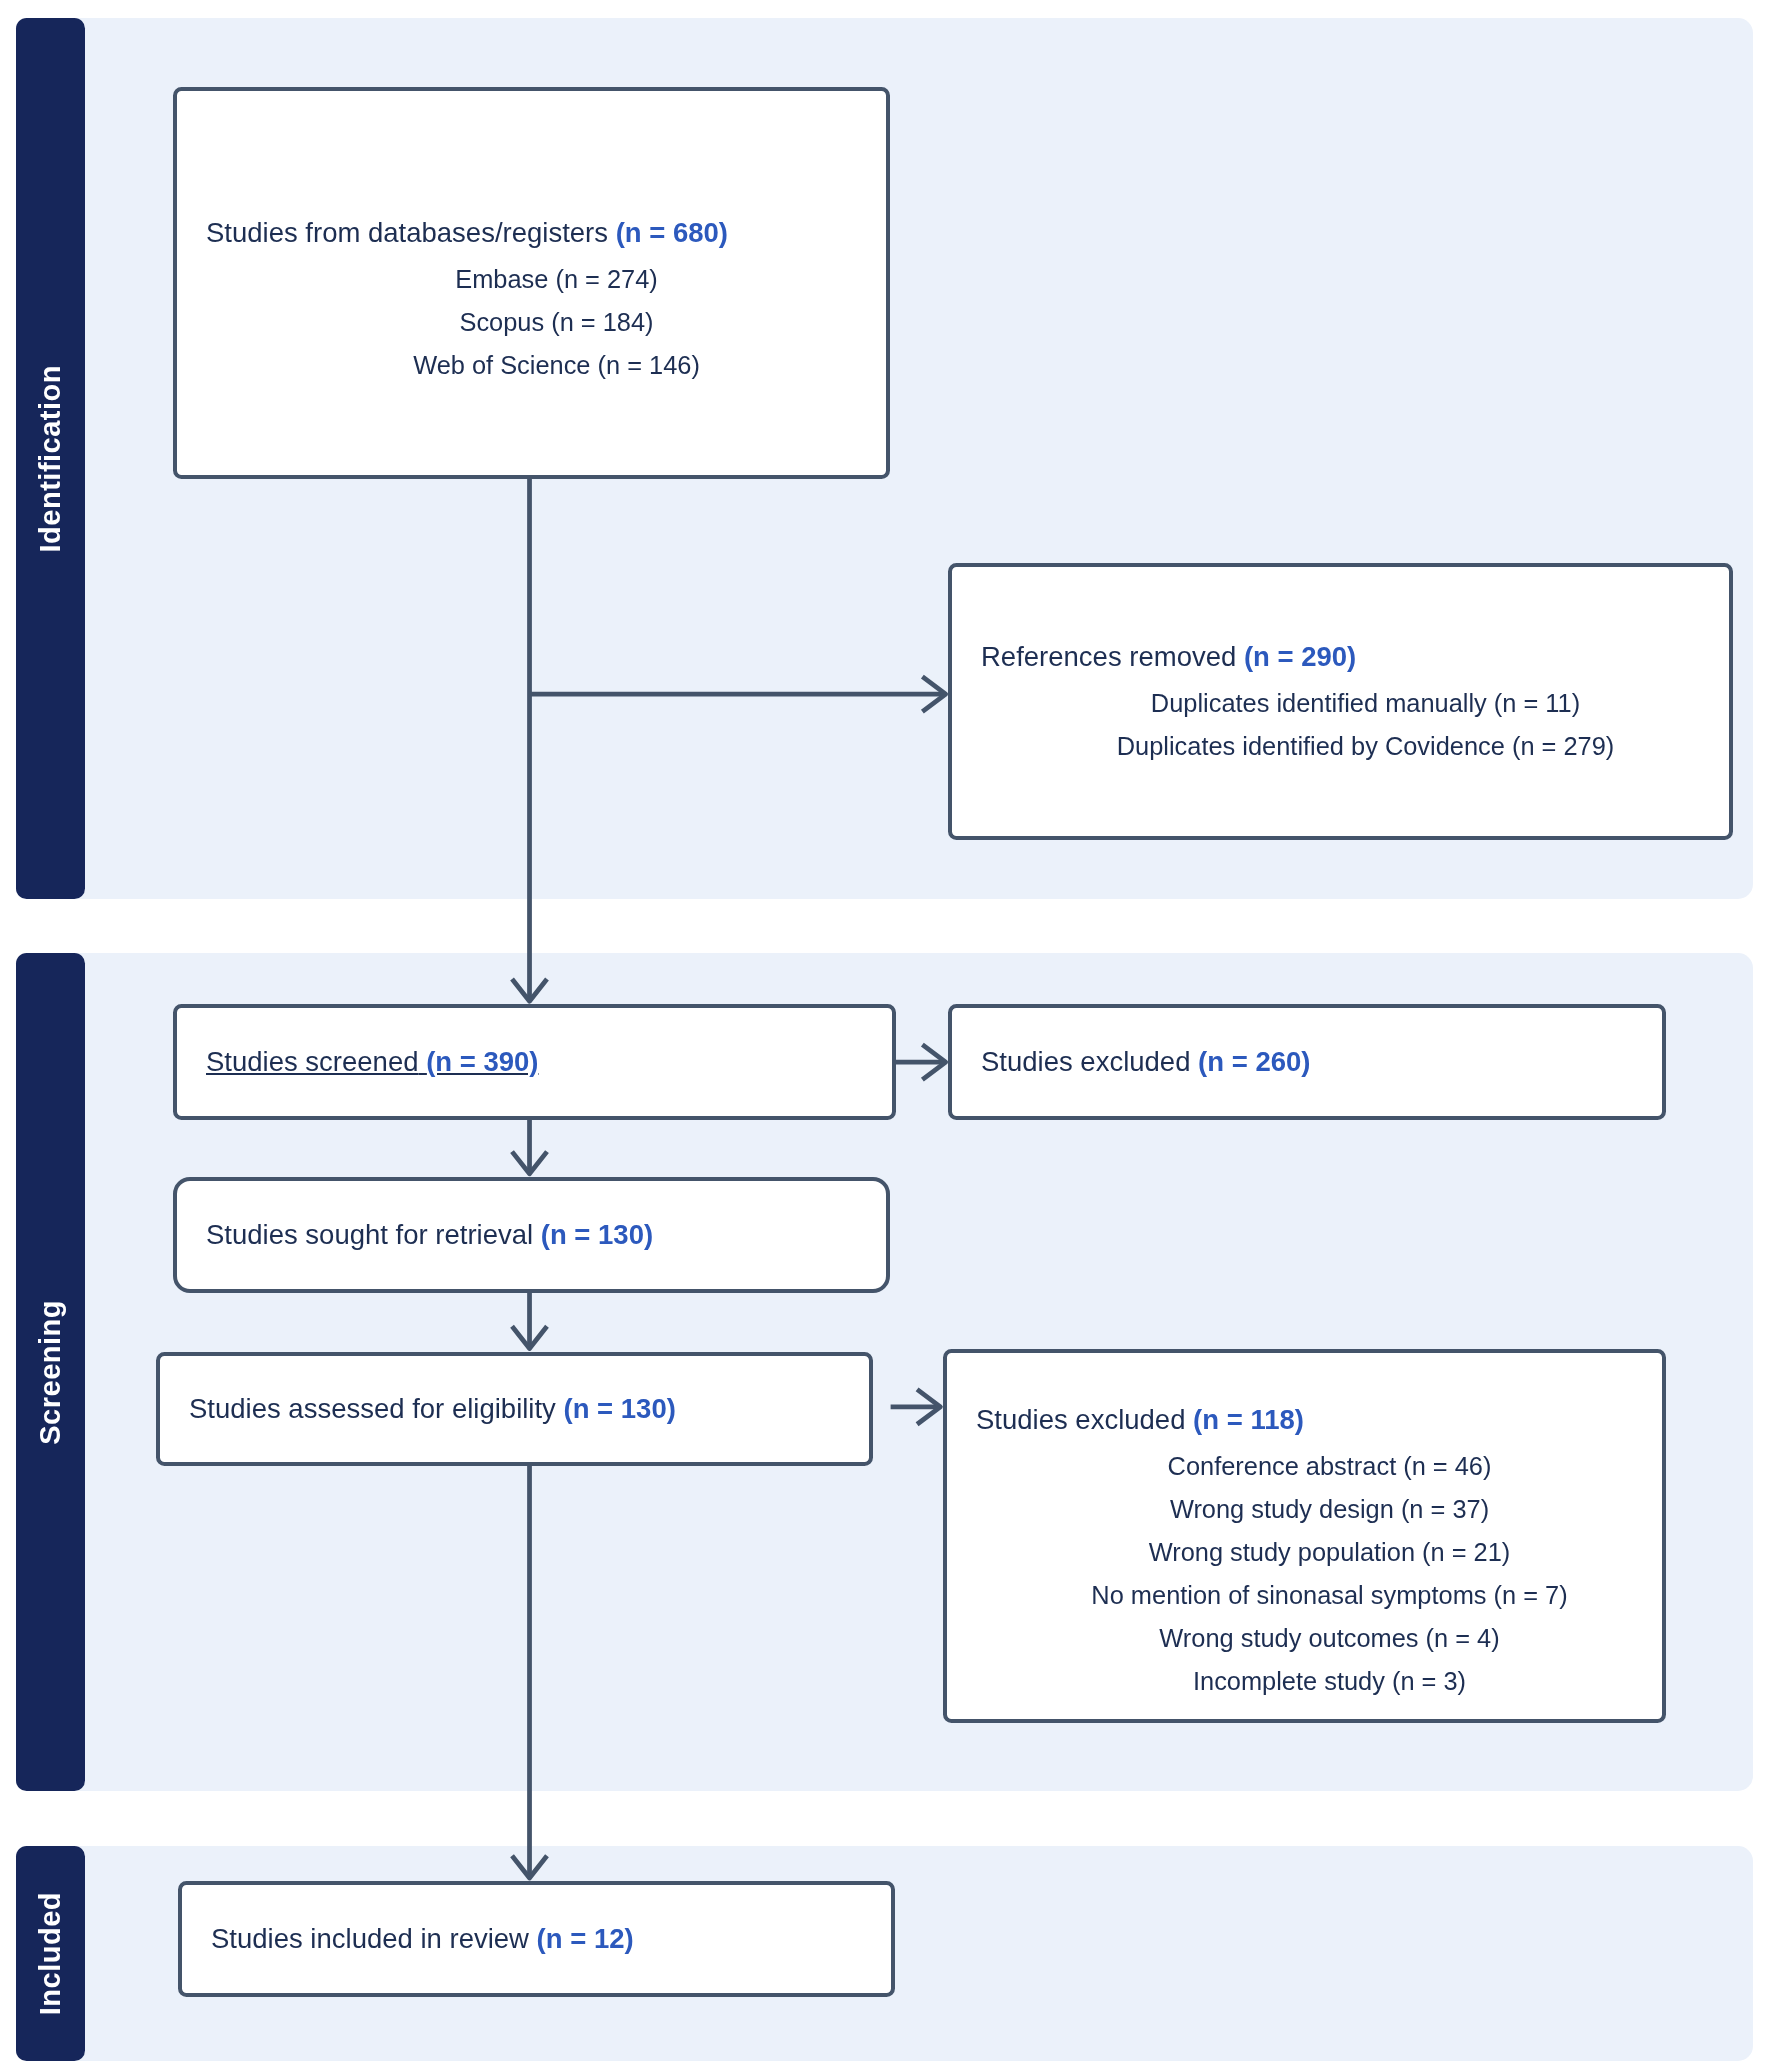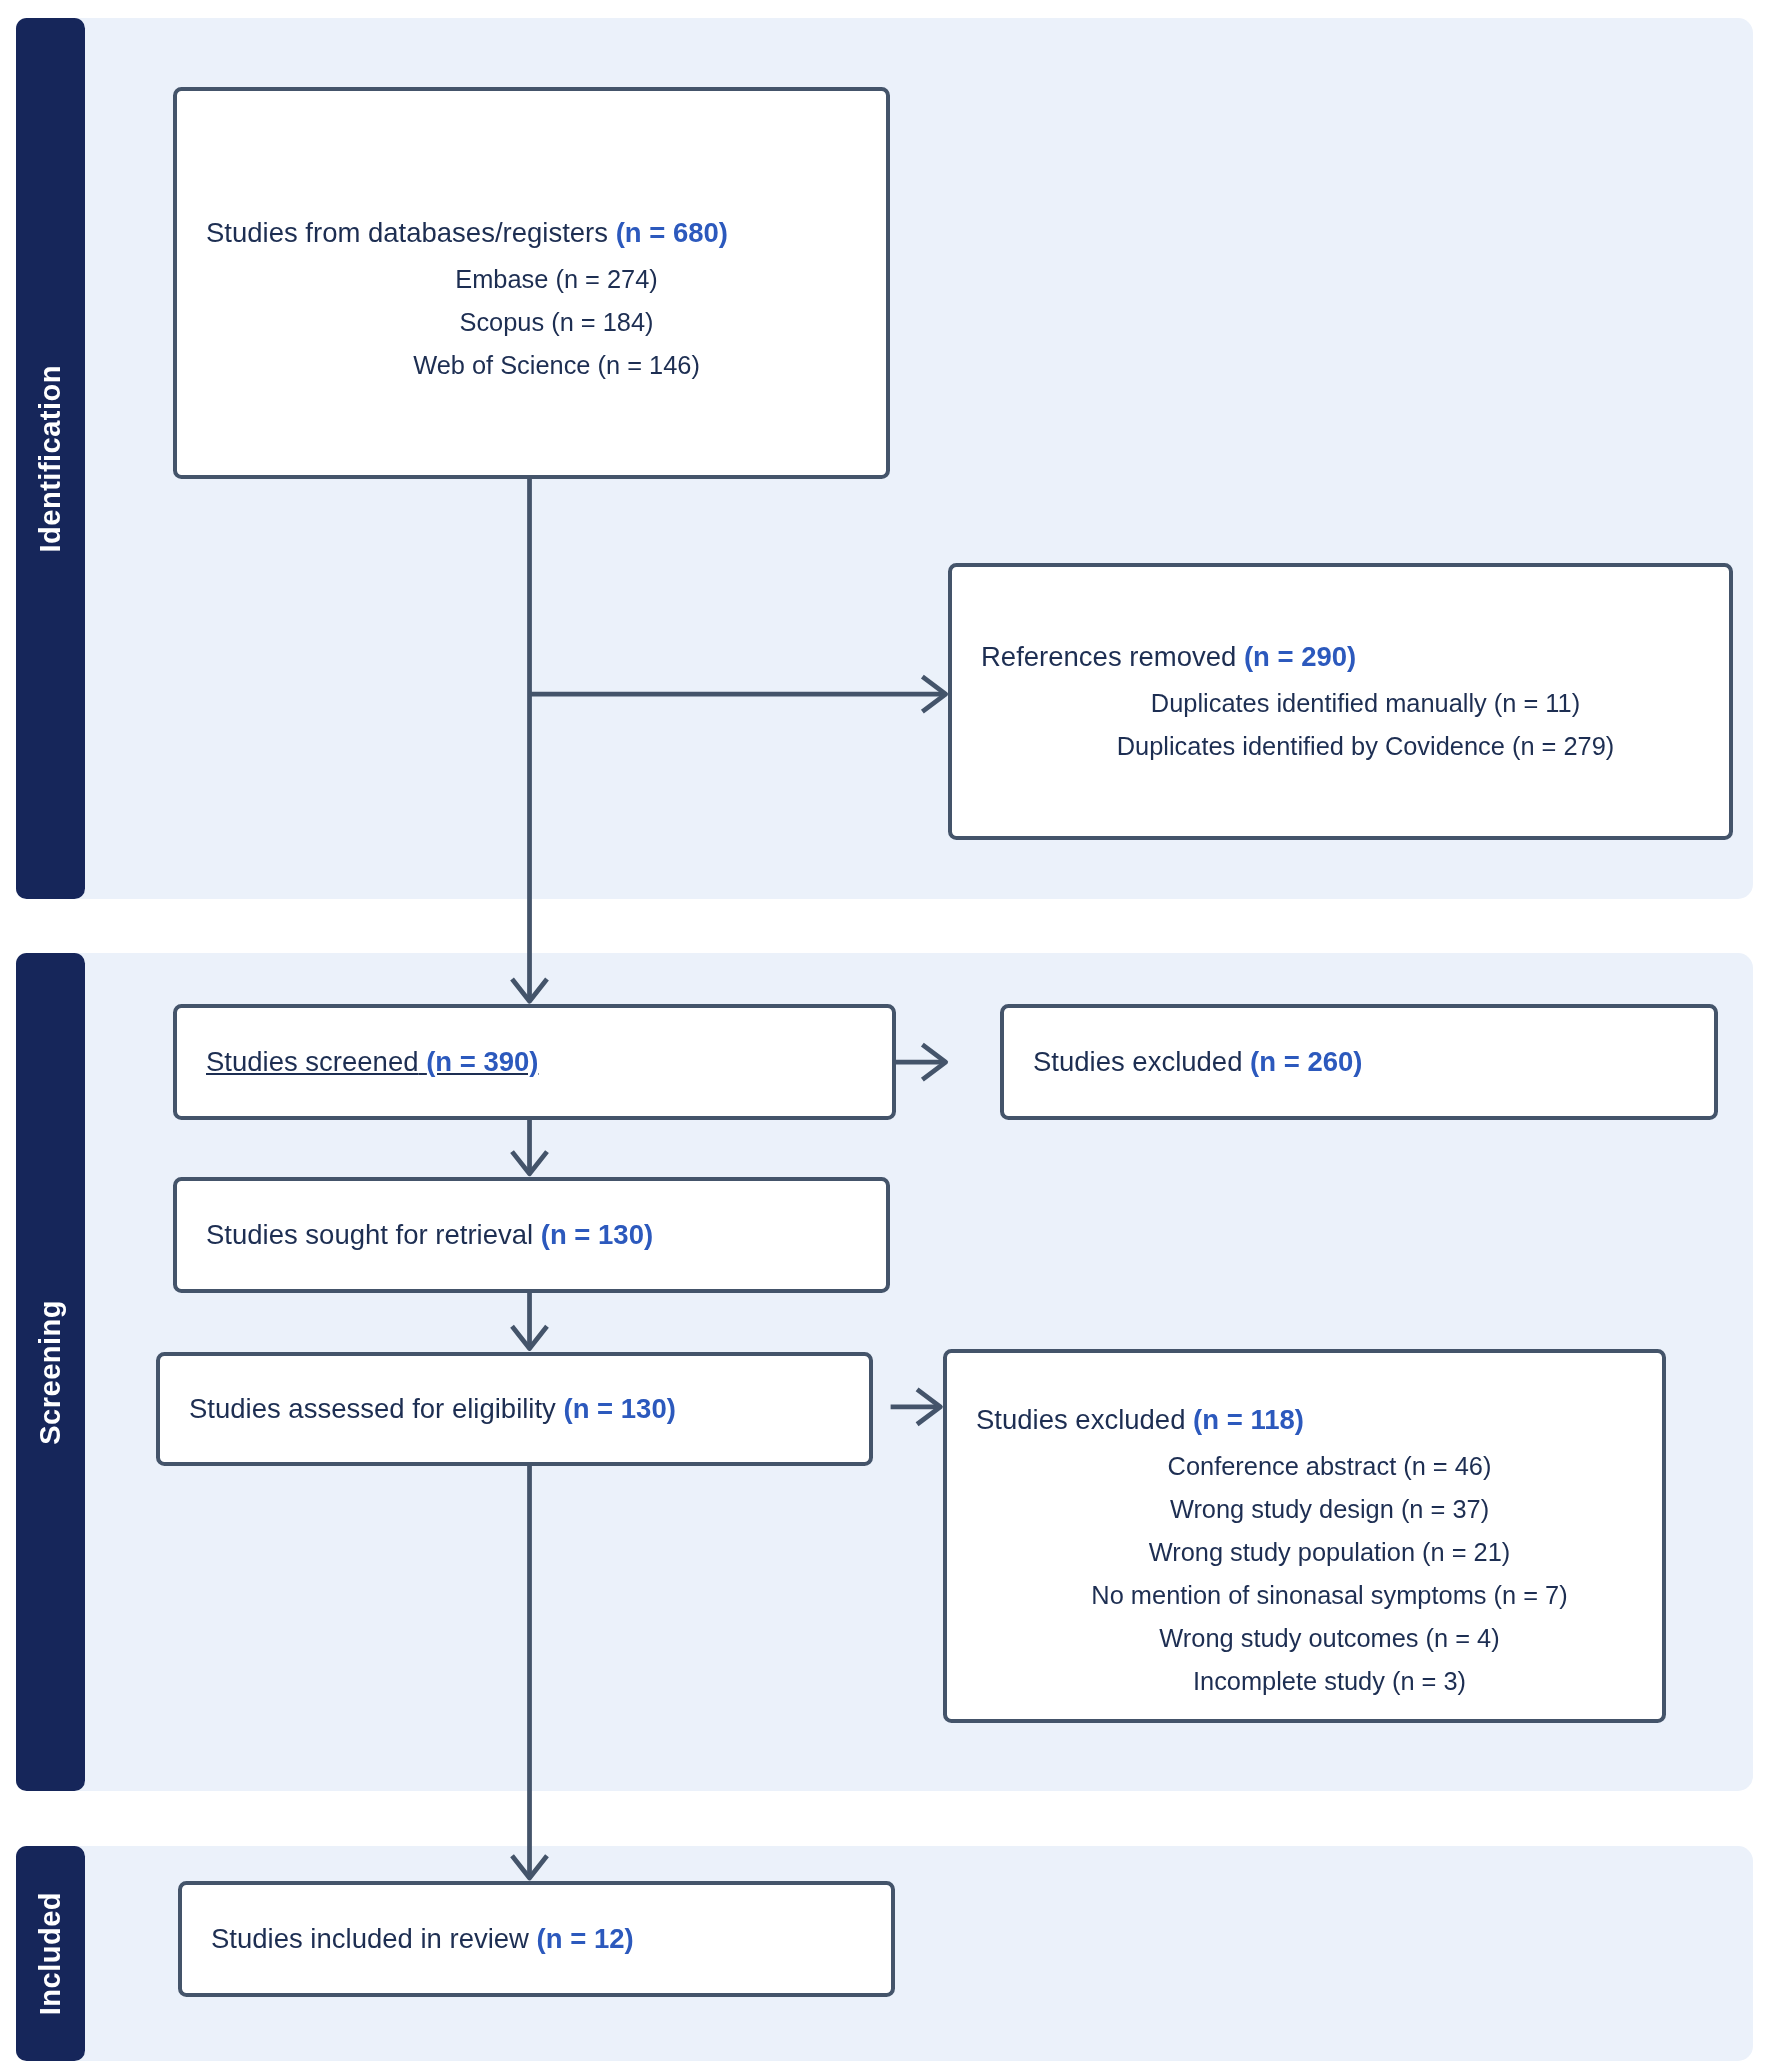--- a/index.html
+++ b/index.html
@@ -65,22 +65,22 @@
     font-size:25.4px;line-height:43px;
     padding-left:49px;
     color:var(--text);
     white-space:nowrap;
     text-align:center;
   }
 
   #box-sources   {left:173px; top:87px;  width:717px; height:392px; padding-top:32px;}
   #box-removed   {left:948px;top:563px; width:785px; height:277px;}
   #box-screened  {left:173px; top:1004px; width:723px; height:116px;text-decoration:underline;}
-  #box-excluded1 {left:1000px;top:1004px; width:718px; height:116px;}
-  #box-retrieval {left:173px; top:1177px; width:717px; height:116px;}
+  #box-excluded1 {left:948px;top:1004px; width:718px; height:116px;}
+  #box-retrieval {left:173px; top:1177px; width:717px; height:116px;border-radius:17px;}
   #box-assessed  {left:156px; top:1352px; width:717px; height:114px;}
   #box-excluded2 {left:943px;top:1349px; width:723px; height:374px; padding-top:29px;}
   #box-included  {left:178px; top:1881px; width:717px; height:116px;}
 
   
   svg.arrows{
     position:absolute;left:0;top:0;width:1768px;height:2066px;
     pointer-events:none;
   }
   svg.arrows path{

